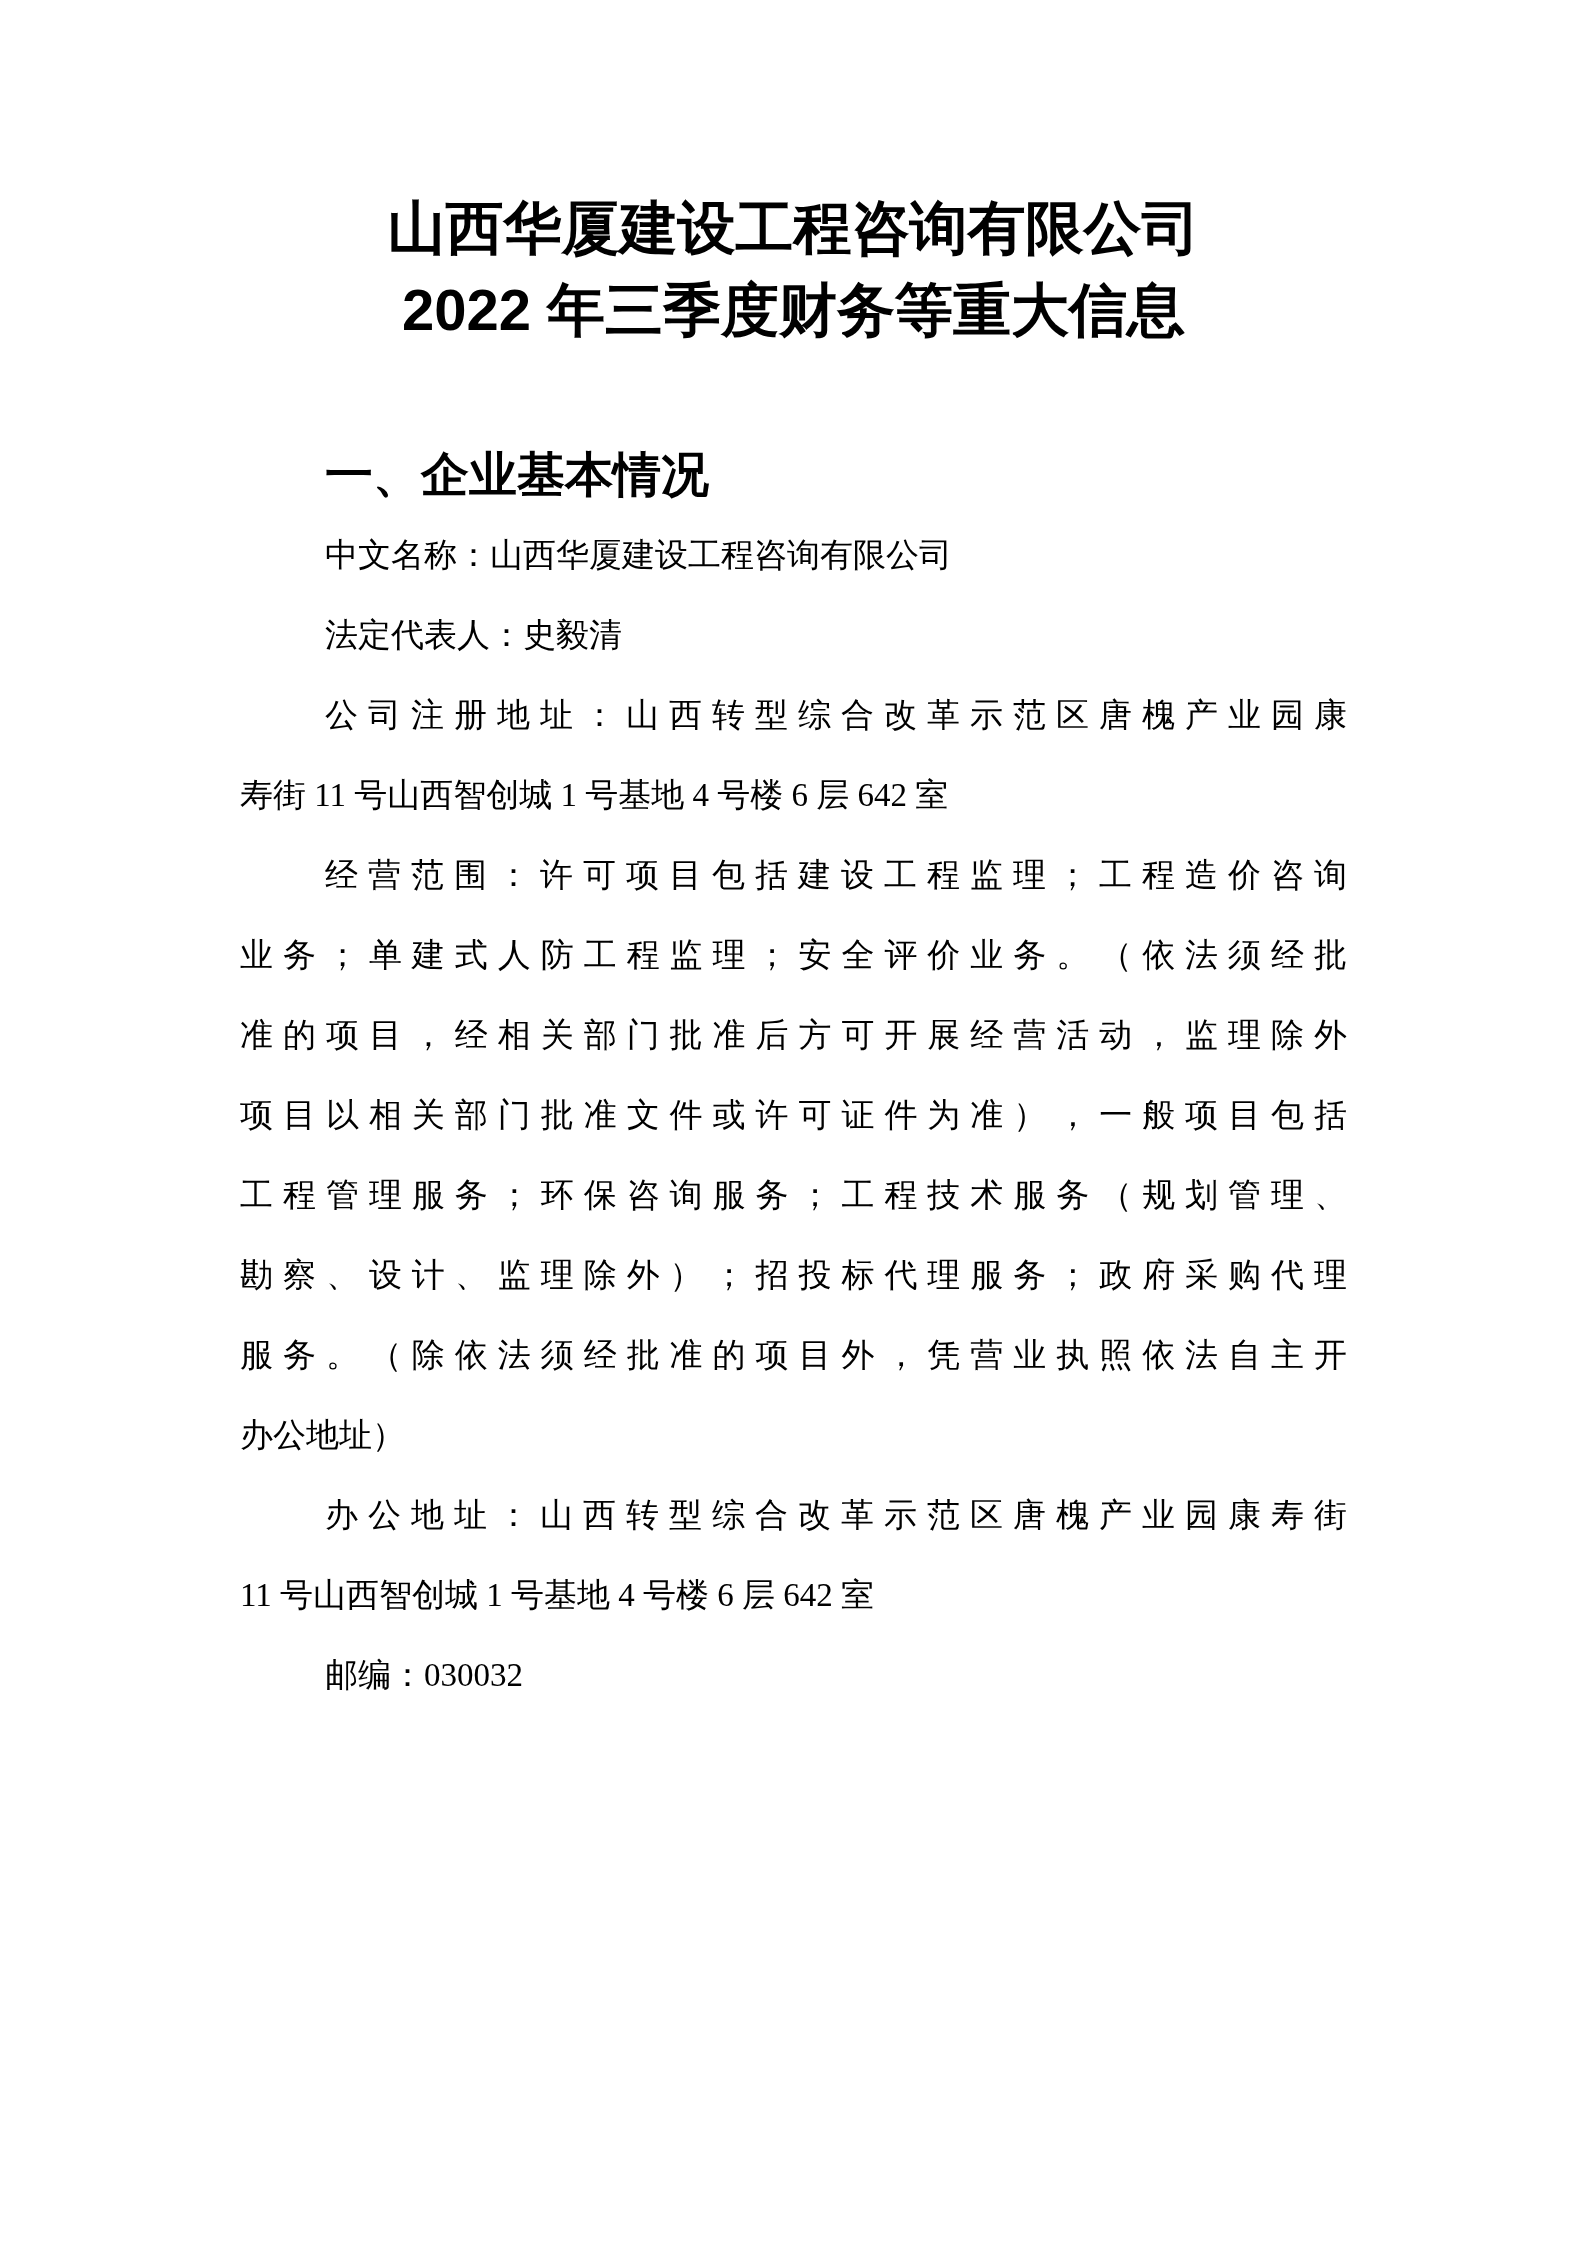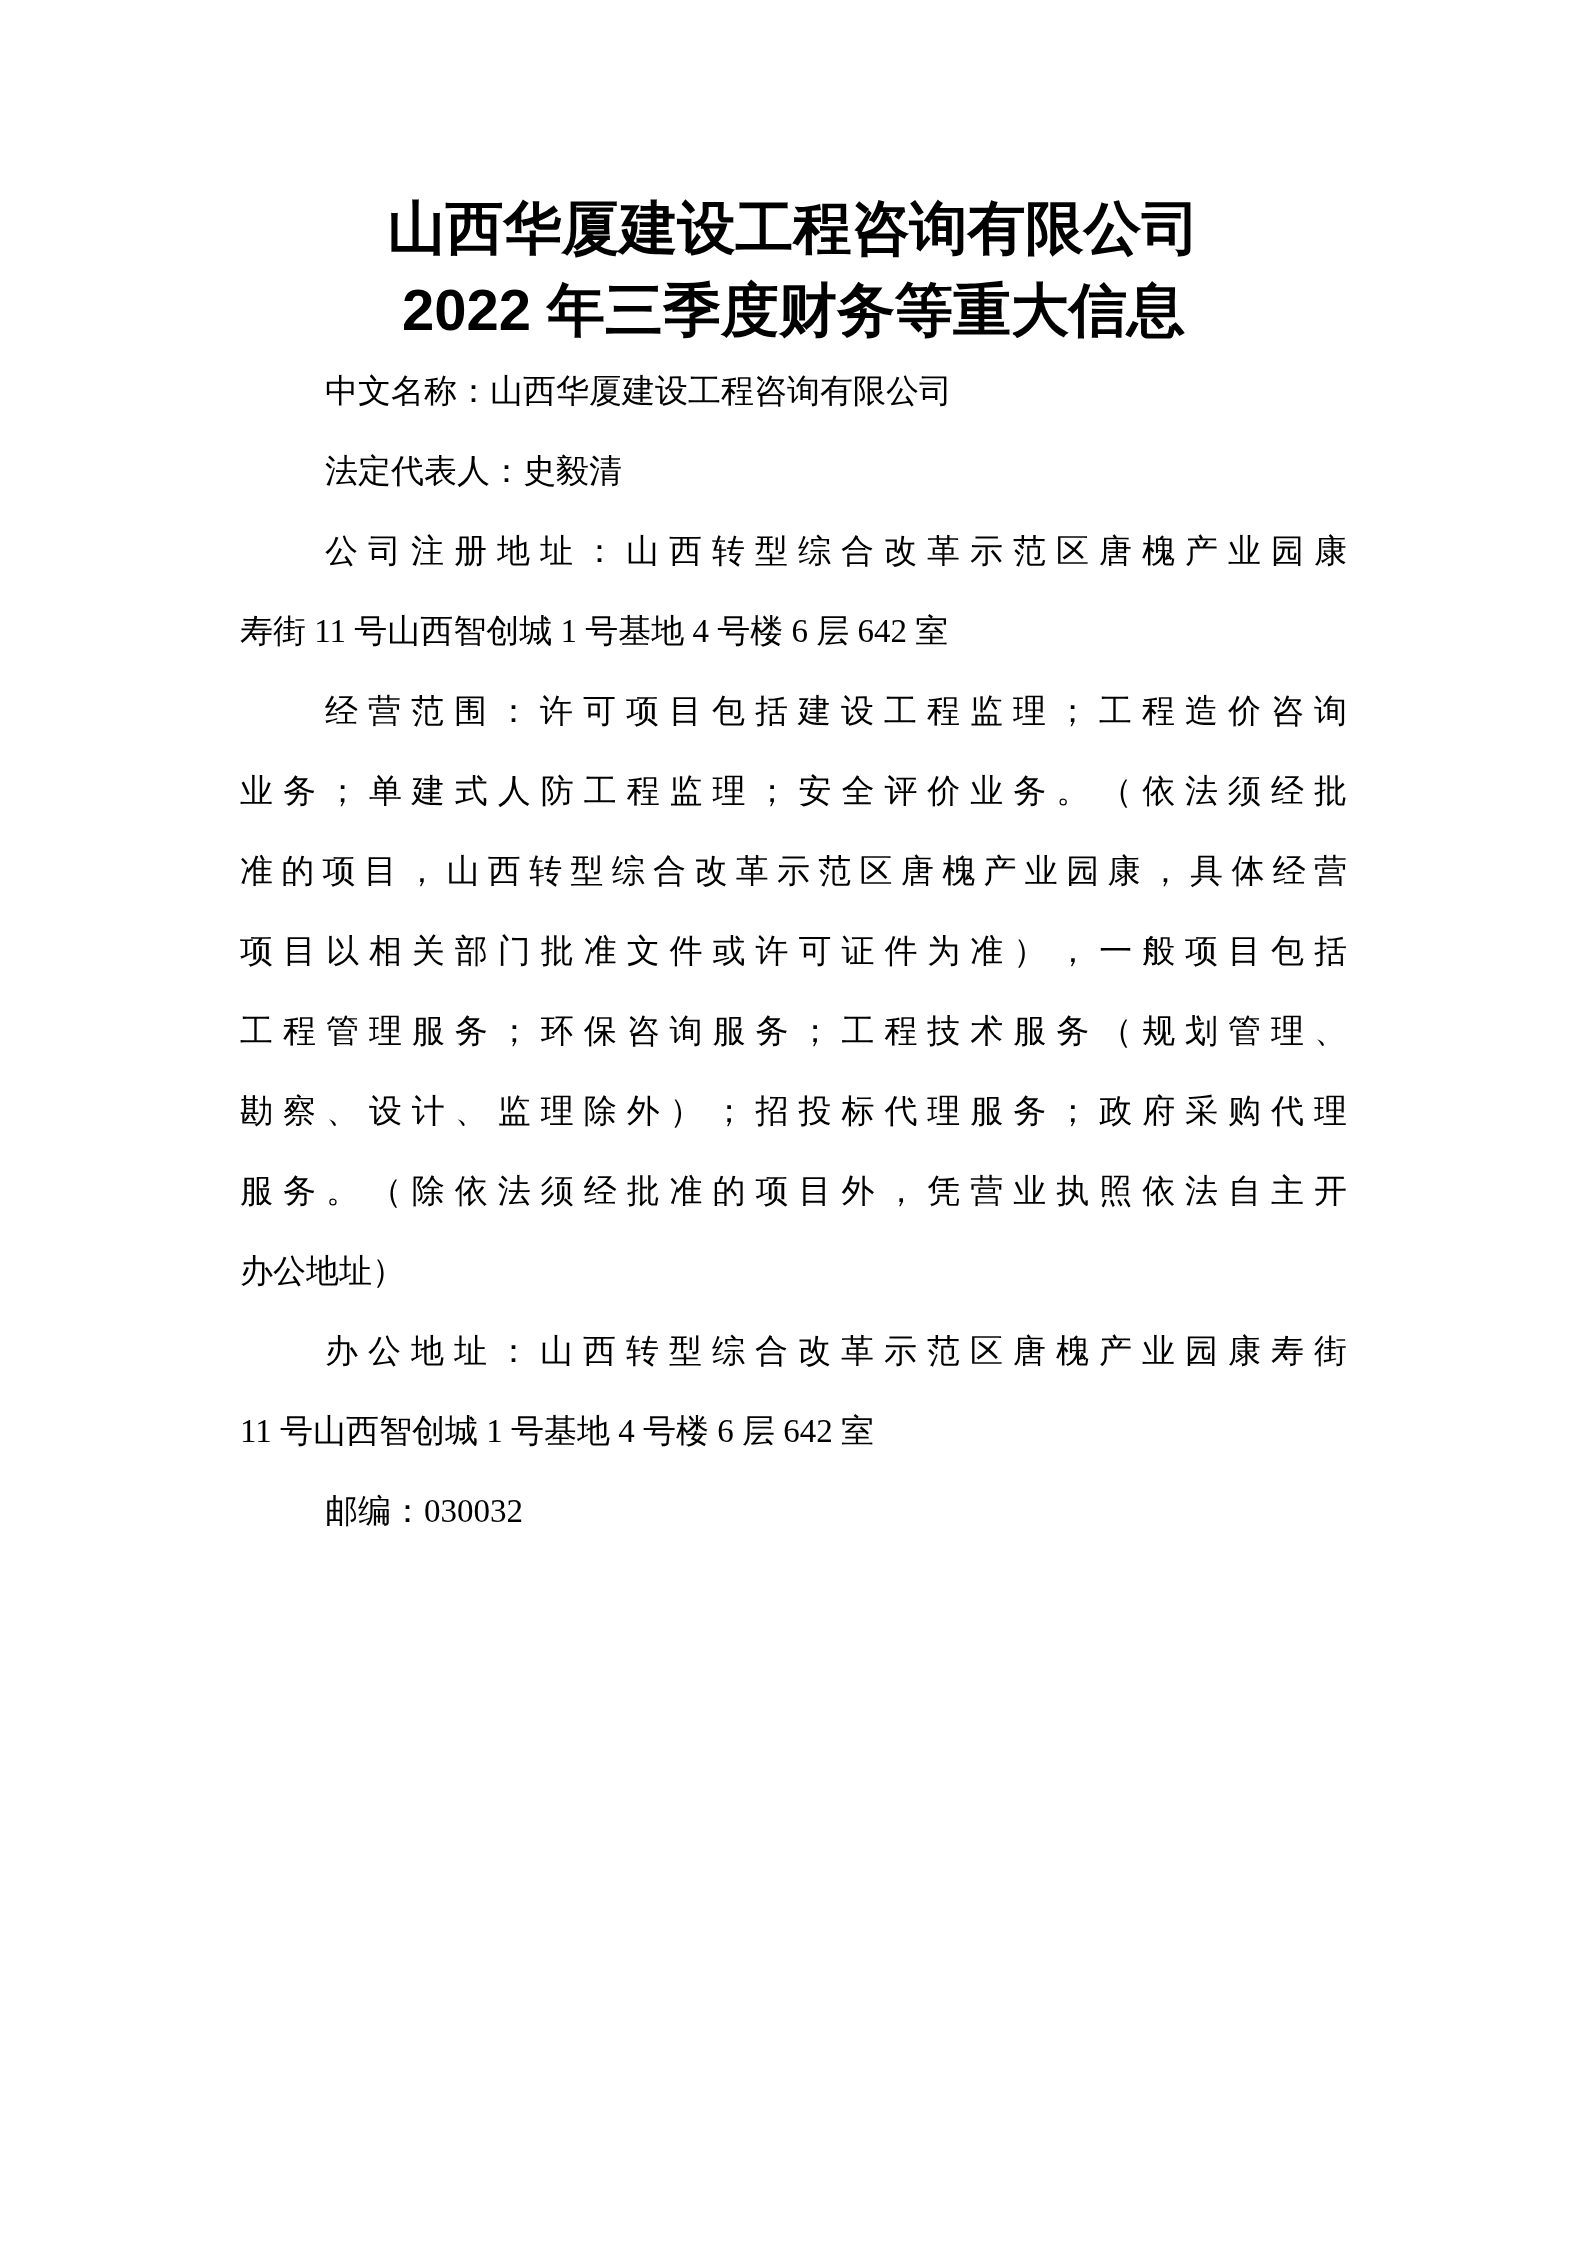--- a/index.html
+++ b/index.html
@@ -41,36 +41,37 @@
 <body>
 
 <div class="page">
   <div class="content">
 
     <div class="title-block">
       <div>山西华厦建设工程咨询有限公司</div>
       <div>2022 年三季度财务等重大信息</div>
     </div>
 
+    <div class="section-heading">一、企业基本情况</div>
 
     <div class="body-text">
         <div class="paragraph">
           <div class="line indent">中文名称：山西华厦建设工程咨询有限公司</div>
         </div>
         <div class="paragraph">
           <div class="line indent">法定代表人：史毅清</div>
         </div>
         <div class="paragraph">
           <div class="line indent fill">公司注册地址：山西转型综合改革示范区唐槐产业园康</div>
           <div class="line">寿街 11 号山西智创城 1 号基地 4 号楼 6 层 642 室</div>
         </div>
         <div class="paragraph">
           <div class="line indent fill">经营范围：许可项目包括建设工程监理；工程造价咨询</div>
           <div class="line fill">业务；单建式人防工程监理；安全评价业务。（依法须经批</div>
-          <div class="line fill">准的项目，山西转型综合改革示范区唐槐产业园康，具体经营</div>
+          <div class="line fill">准的项目，经相关部门批准后方可开展经营活动，监理除外</div>
           <div class="line fill">项目以相关部门批准文件或许可证件为准），一般项目包括</div>
           <div class="line fill">工程管理服务；环保咨询服务；工程技术服务（规划管理、</div>
           <div class="line fill">勘察、设计、监理除外）；招投标代理服务；政府采购代理</div>
           <div class="line fill">服务。（除依法须经批准的项目外，凭营业执照依法自主开</div>
           <div class="line">办公地址）</div>
         </div>
         <div class="paragraph">
           <div class="line indent fill">办公地址：山西转型综合改革示范区唐槐产业园康寿街</div>
           <div class="line">11 号山西智创城 1 号基地 4 号楼 6 层 642 室</div>
         </div>

